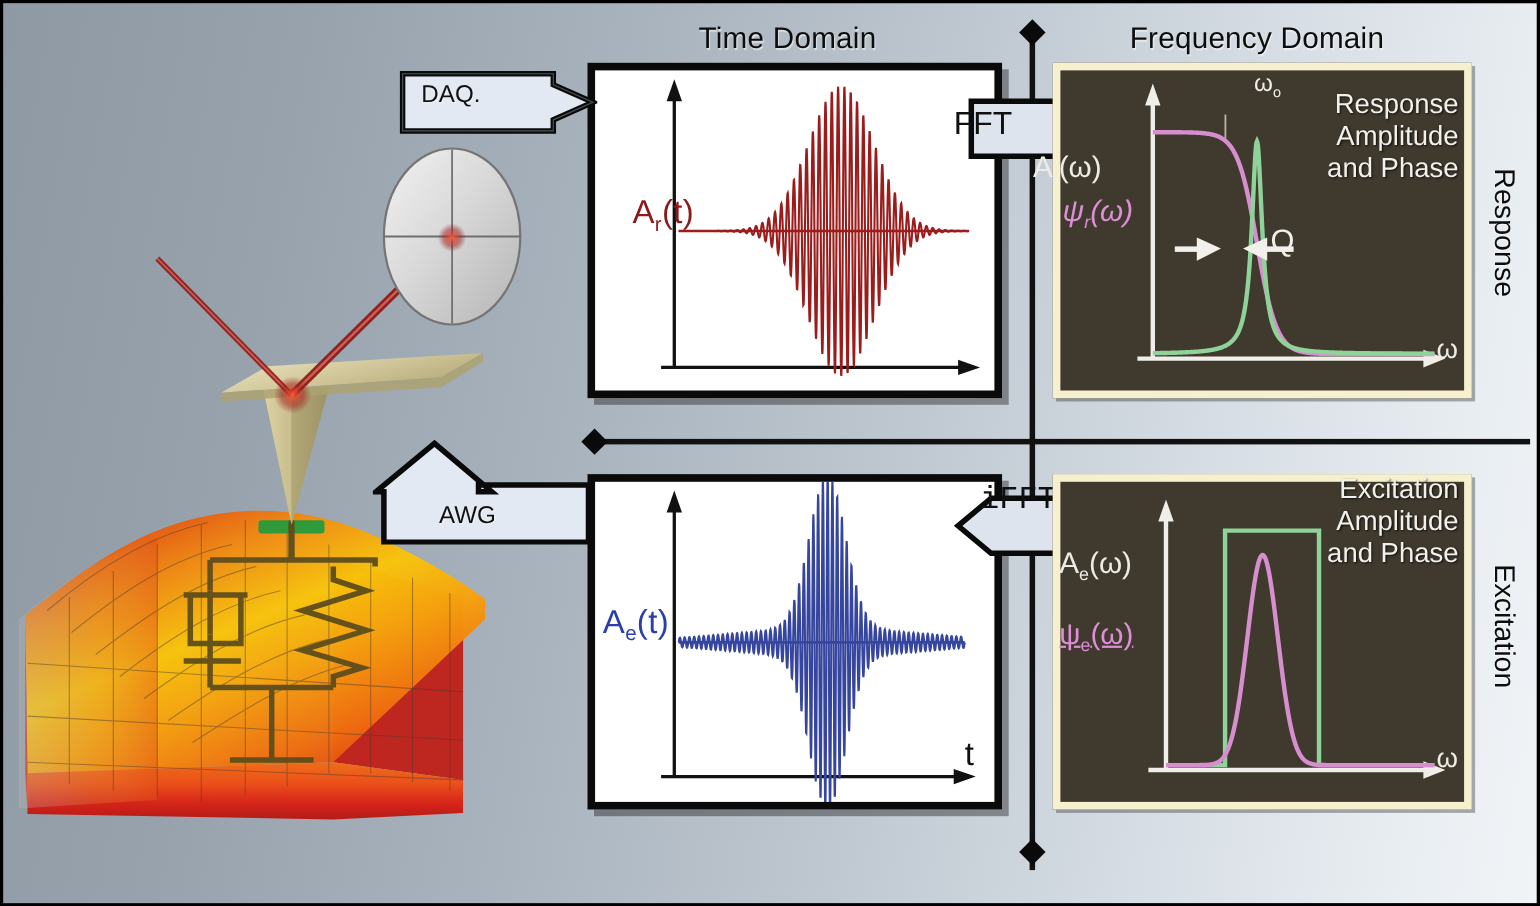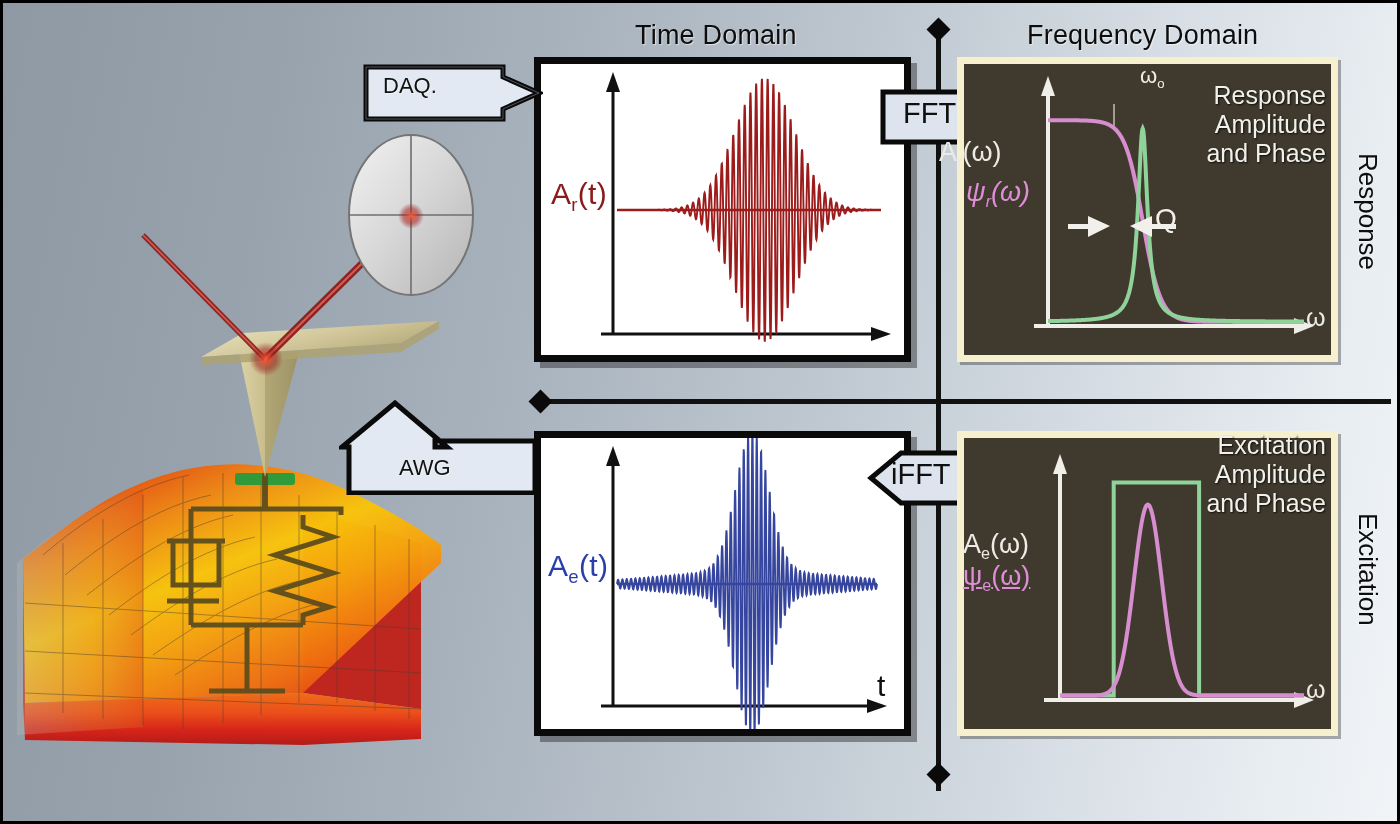--- a/index.html
+++ b/index.html
@@ -56,42 +56,42 @@
   .td-inner{position:absolute;inset:0;overflow:hidden;}
   .td-inner svg{display:block;width:100%;height:100%;}
 
   .sig-label{
     position:absolute;
     font-size:30px;
     white-space:nowrap;
     letter-spacing:.3px;
   }
   .sig-label sub{font-size:.62em;}
-  #lbl-ar{left:548px;top:174px;color:#8b1a1a;}
+  #lbl-ar{left:572px;top:174px;color:#8b1a1a;}
   #lbl-ae{left:545px;top:546px;color:#2b3fa8;}
 
   
   .callout-text{
     position:absolute;
     font-size:22px;color:#111;white-space:nowrap;
     text-shadow:1px 1px 1px rgba(255,255,255,.5);
   }
   #daq-wrap{position:absolute;left:360px;top:60px;width:180px;height:60px;}
   #daq-text{left:380px;top:70px;}
   #awg-wrap{position:absolute;left:336px;top:392px;width:200px;height:100px;}
   #awg-text{left:396px;top:452px;}
 
   
   #fft-wrap{position:absolute;left:876px;top:83px;width:118px;height:62px;}
   #ifft-wrap{position:absolute;left:864px;top:443px;width:132px;height:64px;}
   .fft-text{
     position:absolute;font-size:29px;color:#101010;white-space:nowrap;
   }
-  #fft-text{left:900px;top:94px;}
-  #ifft-text{left:888px;top:455px;}
+  #fft-text{left:864px;top:94px;}
+  #ifft-text{left:888px;top:435px;font-family:Liberation Mono, monospace;}
 
   
   .fd-panel{
     position:absolute;
     background:#403a2e;
     border:7px solid #f6f0cf;
     box-sizing:border-box;
     box-shadow:3px 3px 0 rgba(30,30,30,.35);
   }
   #fd-response{left:954px;top:54px;width:381px;height:305px;}
@@ -105,21 +105,21 @@
     text-shadow:1px 1px 2px rgba(0,0,0,.8);
     white-space:pre-line;
   }
   #cap-response{left:1135px;top:78px;width:188px;}
   #cap-excitation{left:1122px;top:428px;width:201px;}
 
   .fd-axlabel{position:absolute;font-size:27px;white-space:nowrap;}
   .fd-axlabel sub{font-size:.6em;}
   #ar-omega{left:936px;top:134px;color:#ecebe6;}
   #psir-omega{left:963px;top:174px;color:#dd8ed6;font-style:italic;}
-  #ae-omega{left:960px;top:526px;color:#ecebe6;}
+  #ae-omega{left:960px;top:494px;color:#ecebe6;}
   #psie-omega{left:960px;top:558px;color:#dd8ed6;text-decoration:underline;}
 
   .omega-axis{position:absolute;font-size:25px;color:#ecebe6;}
   #om-r{left:1303px;top:300px;}
   #om-e{left:1303px;top:672px;}
 
   #omega-o{position:absolute;left:1096px;top:60px;font-size:22px;color:#efeee9;margin-left:41px;}
   #omega-o sub{font-size:.6em;}
   #q-label{position:absolute;left:1152px;top:200px;font-size:28px;color:#f1f0eb;}
 

